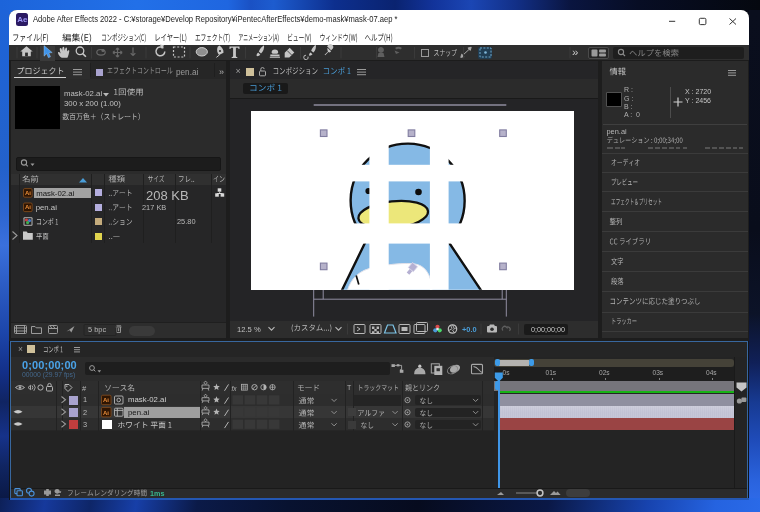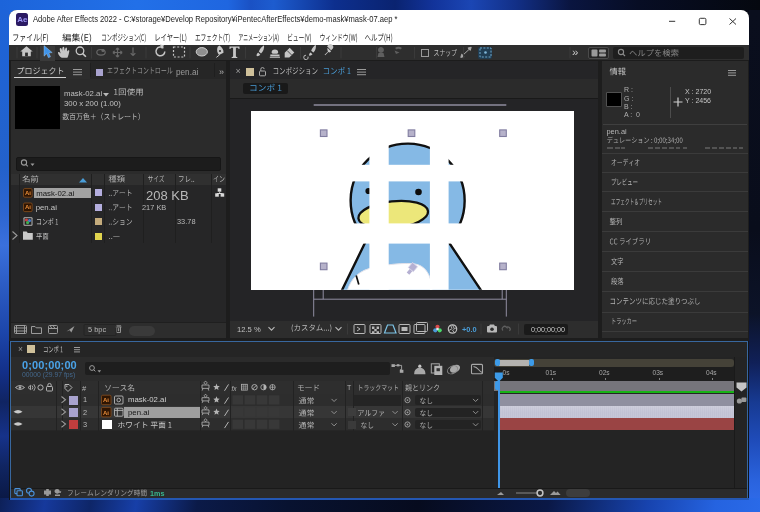--- a/index.html
+++ b/index.html
@@ -67,21 +67,21 @@
 <div class="a" style="left:18.5px;top:173.5px;width:1px;height:69.5px;background:#1f1f1f;"></div>
 <div class="a" style="left:91px;top:173.5px;width:1px;height:69.5px;background:#1f1f1f;"></div>
 <div class="a" style="left:103.8px;top:173.5px;width:1px;height:69.5px;background:#1f1f1f;"></div>
 <div class="a" style="left:143px;top:173.5px;width:1px;height:69.5px;background:#1f1f1f;"></div>
 <div class="a" style="left:175px;top:173.5px;width:1px;height:69.5px;background:#1f1f1f;"></div>
 <div class="a" style="left:210.5px;top:173.5px;width:1px;height:69.5px;background:#1f1f1f;"></div>
 <div class="t" style="left:36.2px;top:188.6px;font-size:7.8px;color:#161616;">mask-02.ai</div>
 <div class="t" style="left:35.7px;top:202.6px;font-size:7.8px;color:#c8c8c8;">pen.ai</div>
 <div class="t" style="left:146px;top:188.2px;font-size:13px;color:#b8b8b8;">208 KB</div>
 <div class="t" style="left:142px;top:202.6px;font-size:7.4px;color:#b8b8b8;">217 KB</div>
-<div class="t" style="left:177px;top:217px;font-size:7.4px;color:#b8b8b8;">33.78</div>
+<div class="t" style="left:177px;top:217px;font-size:7.4px;color:#b8b8b8;">25.80</div>
 <div class="a" style="left:94.5px;top:189.3px;width:7px;height:7px;background:#b4aede;"></div>
 <div class="a" style="left:94.5px;top:203.7px;width:7px;height:7px;background:#b4aede;"></div>
 <div class="a" style="left:94.5px;top:218.1px;width:7px;height:7px;background:#c4ab7c;"></div>
 <div class="a" style="left:94.5px;top:232.5px;width:7px;height:7px;background:#e0d44e;"></div>
 <div class="a" style="left:11px;top:322px;width:214.6px;height:16px;background:#2d2d2d;border-top:1px solid #1f1f1f;"></div>
 <div class="t" style="left:88px;top:325.4px;font-size:7.4px;color:#b8b8b8;">5 bpc</div>
 <div class="a" style="left:129px;top:325.5px;width:26px;height:10px;background:#3a3a3a;border-radius:5px;"></div>
 <div class="a" style="left:229.7px;top:61px;width:368.8px;height:17.5px;background:#252527;"></div>
 <div class="t" style="left:235.5px;top:65.5px;font-size:9px;color:#9a9a9a;">×</div>
 <div class="a" style="left:245.5px;top:67.5px;width:8px;height:8px;background:#cfc09a;"></div>

